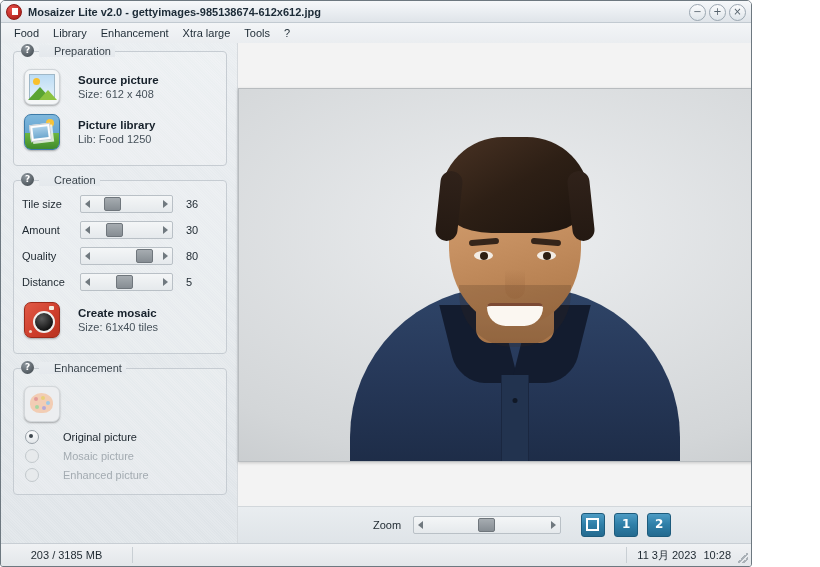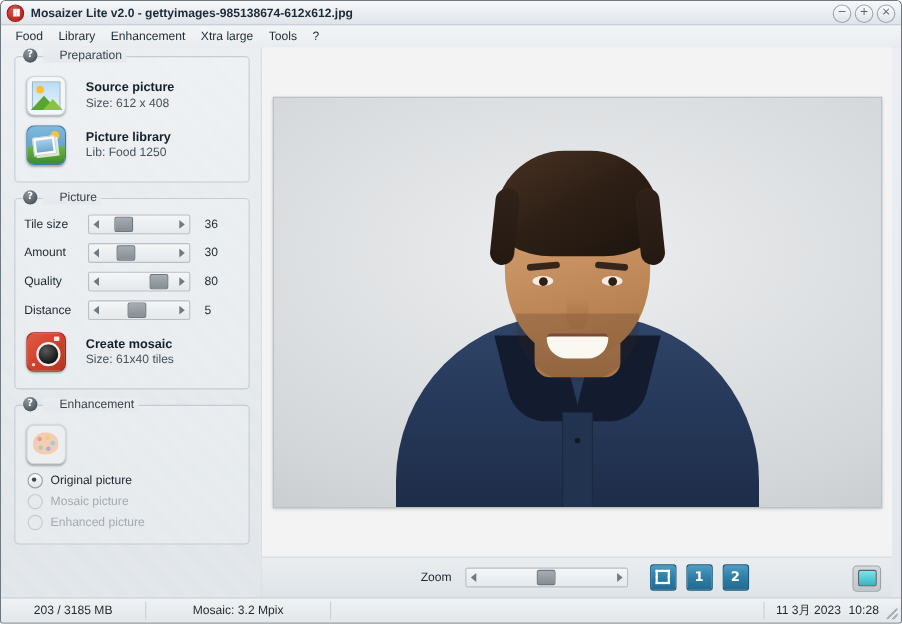--- a/index.html
+++ b/index.html
@@ -5,21 +5,21 @@
   html, body {
     margin: 0; padding: 0;
     width: 820px; height: 567px;
     overflow: hidden;
     font-family: "Liberation Sans", sans-serif;
     background: #ffffff;
   }
 
   #app {
     position: relative;
-    width: 820px; height: 567px;
+    width: 752px; height: 567px;
     box-sizing: border-box;
     background: linear-gradient(#f2f4f6, #e8ebee);
     border: 1px solid #6d7880;
     border-radius: 5px 5px 3px 3px;
     overflow: hidden;
   }
 
   
   .titlebar {
     position: relative;
@@ -266,21 +266,21 @@
     background: linear-gradient(#a6acb1, #868d93);
     border: 1px solid #6f767c;
   }
   .slider-value {
     margin-left: 13px;
     font-size: 11px; color: #1e2830;
   }
 
   
   .radio-row {
-    display: flex; align-items: center; gap: 7px;
+    display: flex; align-items: center; gap: 24px;
     margin: 5px 0 3px 3px;
     cursor: pointer;
   }
   .radio {
     width: 12px; height: 12px; border-radius: 50%; flex: none;
     background: linear-gradient(#fbfcfd, #e3e7ea);
     border: 1px solid #9aa2a9;
     position: relative;
   }
   .radio.checked::after {
@@ -622,21 +622,21 @@
             </div>
             <div>
               <div class="item-text-main">Create mosaic</div>
               <div class="item-text-sub">Size: 61x40 tiles</div>
             </div>
           </div>
 
         </div>
         <div class="group-header">
           <div class="help-icon">?</div>
-          <div class="group-title">Picture</div>
+          <div class="group-title">Creation</div>
         </div>
       </div>
 
       <div class="group">
         <div class="group-frame">
           <div class="item-row">
             <div class="ic ic-pal">
               <div class="pal"></div>
               <div class="pd pd1"></div>
                 <div class="pd pd2"></div>
@@ -705,21 +705,20 @@
         </div>
         <div class="tbtn">1</div>
         <div class="tbtn">2</div>
         <div class="monitor-btn"></div>
       </div>
     </div>
   </div>
 
   <div class="statusbar">
     <div class="sb-cell sb-1">203 / 3185 MB</div>
-    <div class="sb-cell sb-2">Mosaic: 3.2 Mpix</div>
     <div class="sb-cell sb-3"></div>
     <div class="sb-date">
       <span>11 3月 2023</span>
       <span>10:28</span>
     </div>
     <div class="grip"></div>
   </div>
 
 </div>
 

